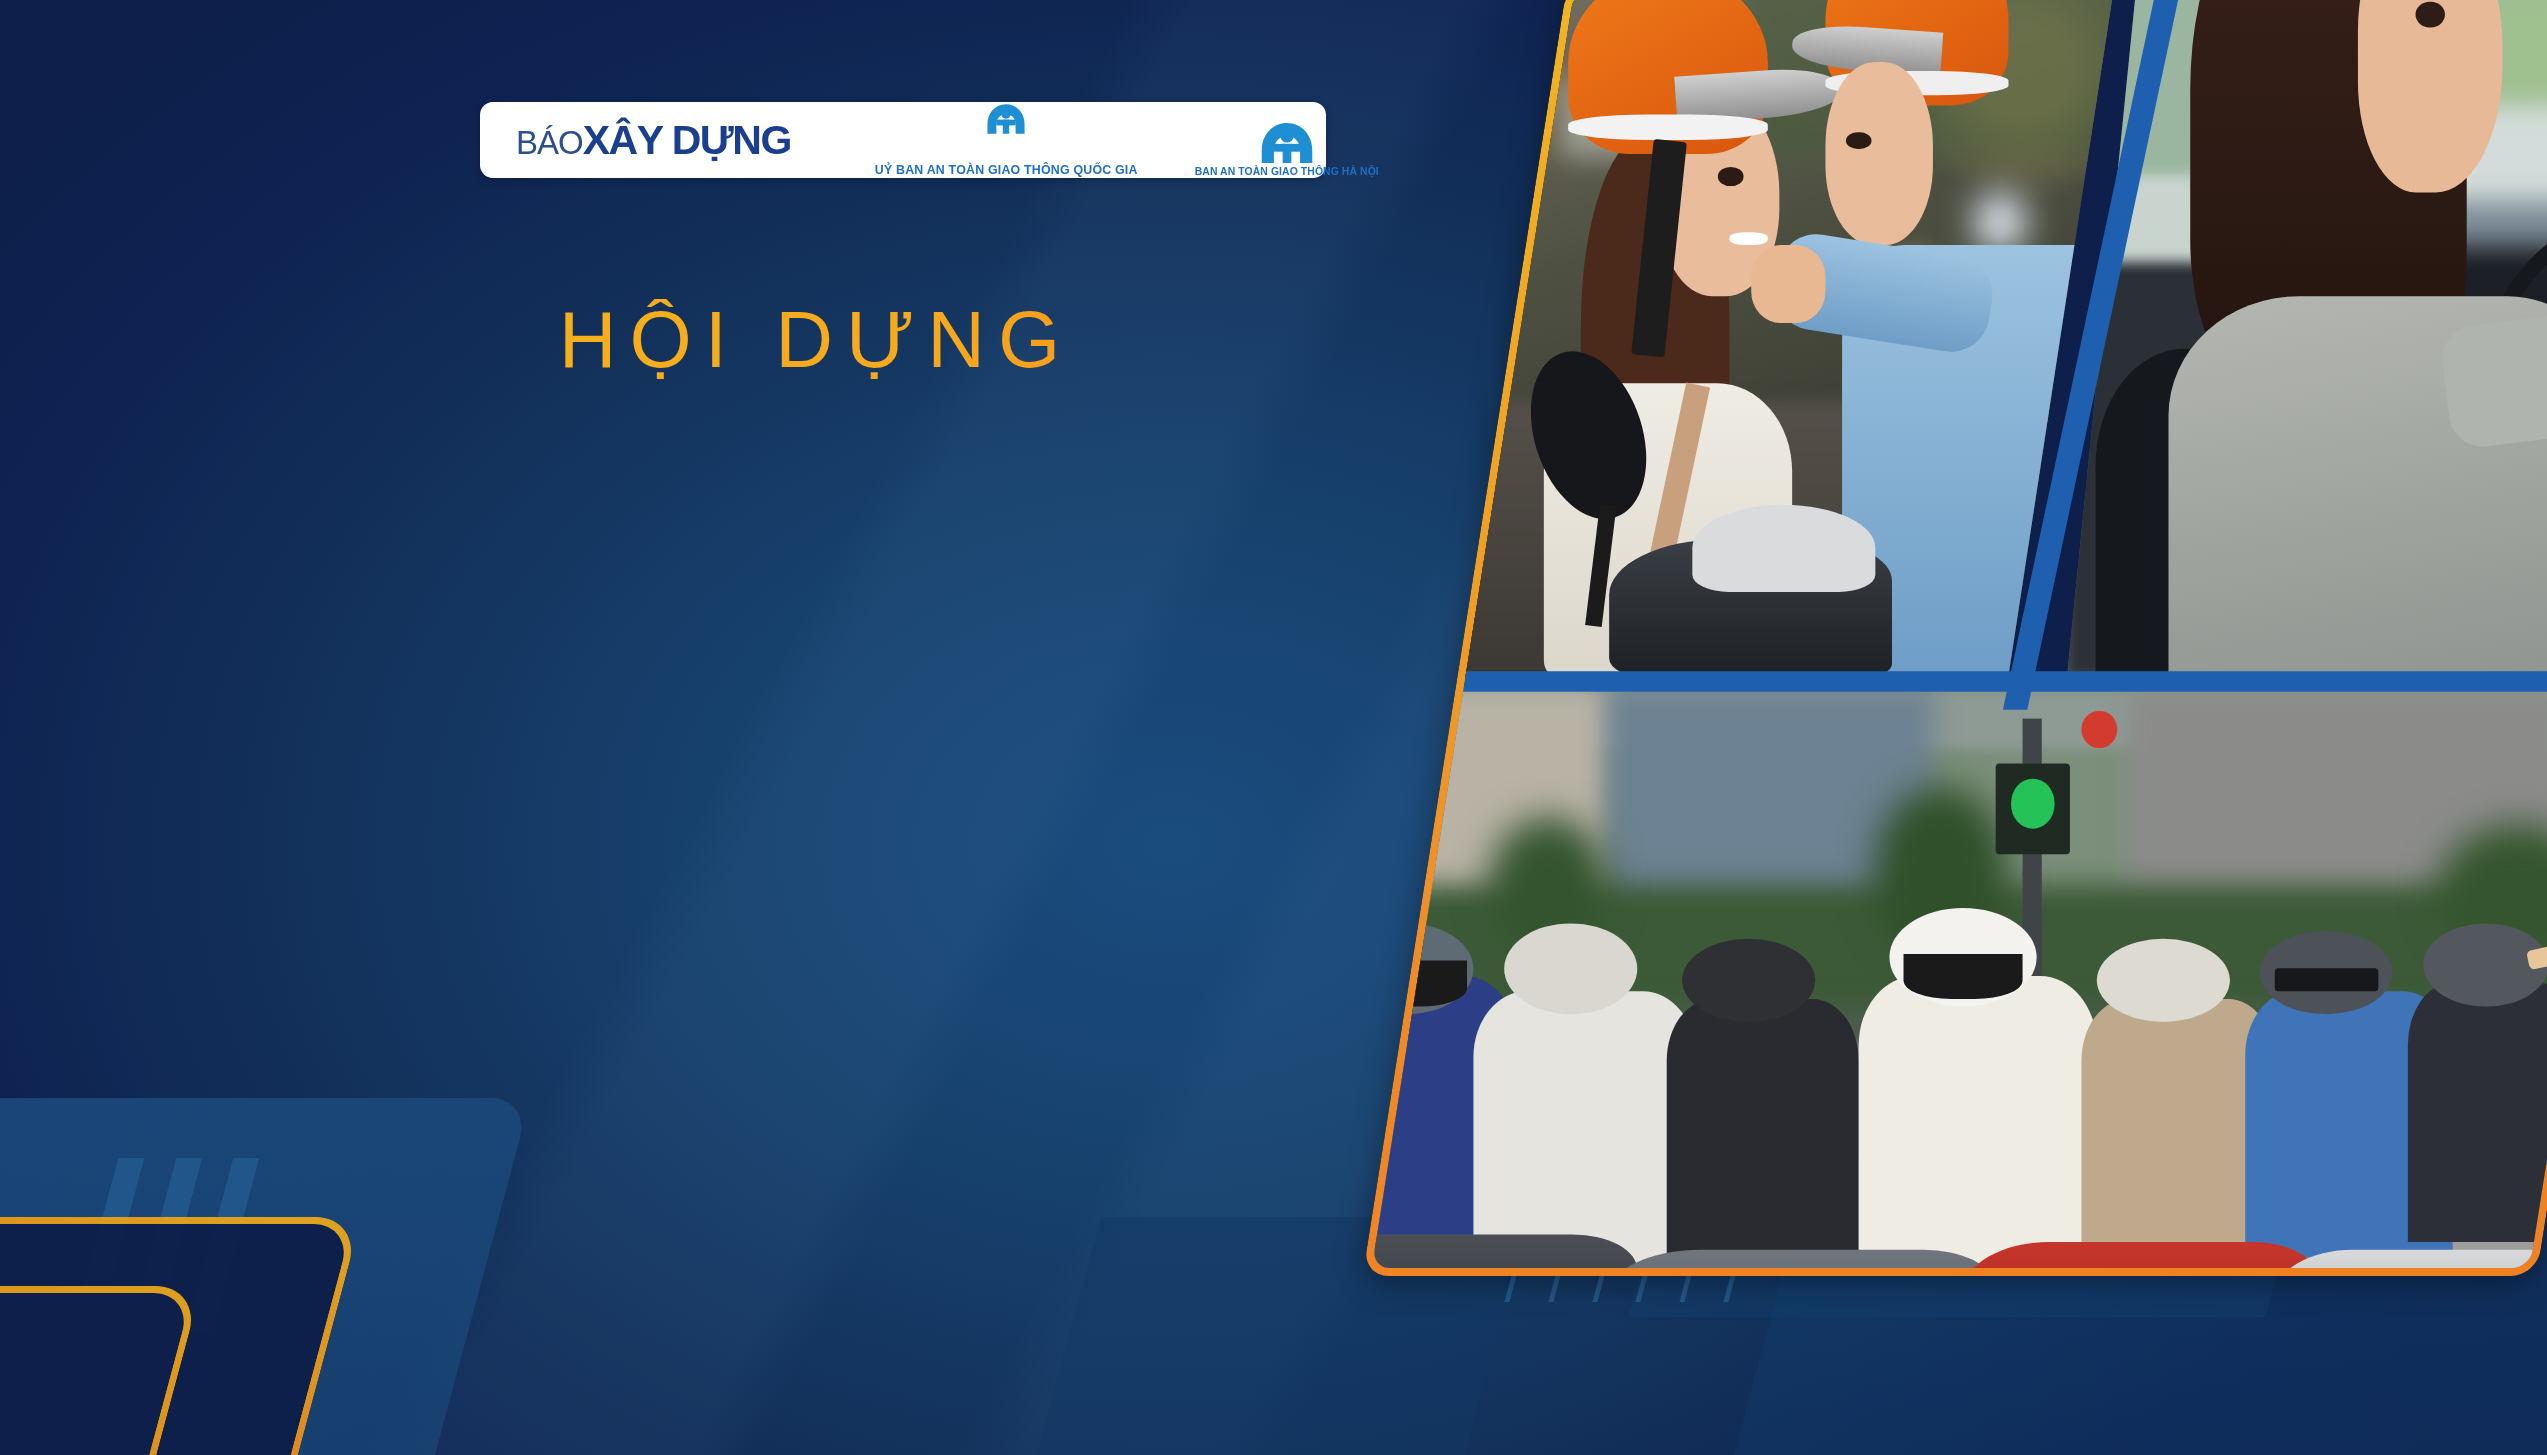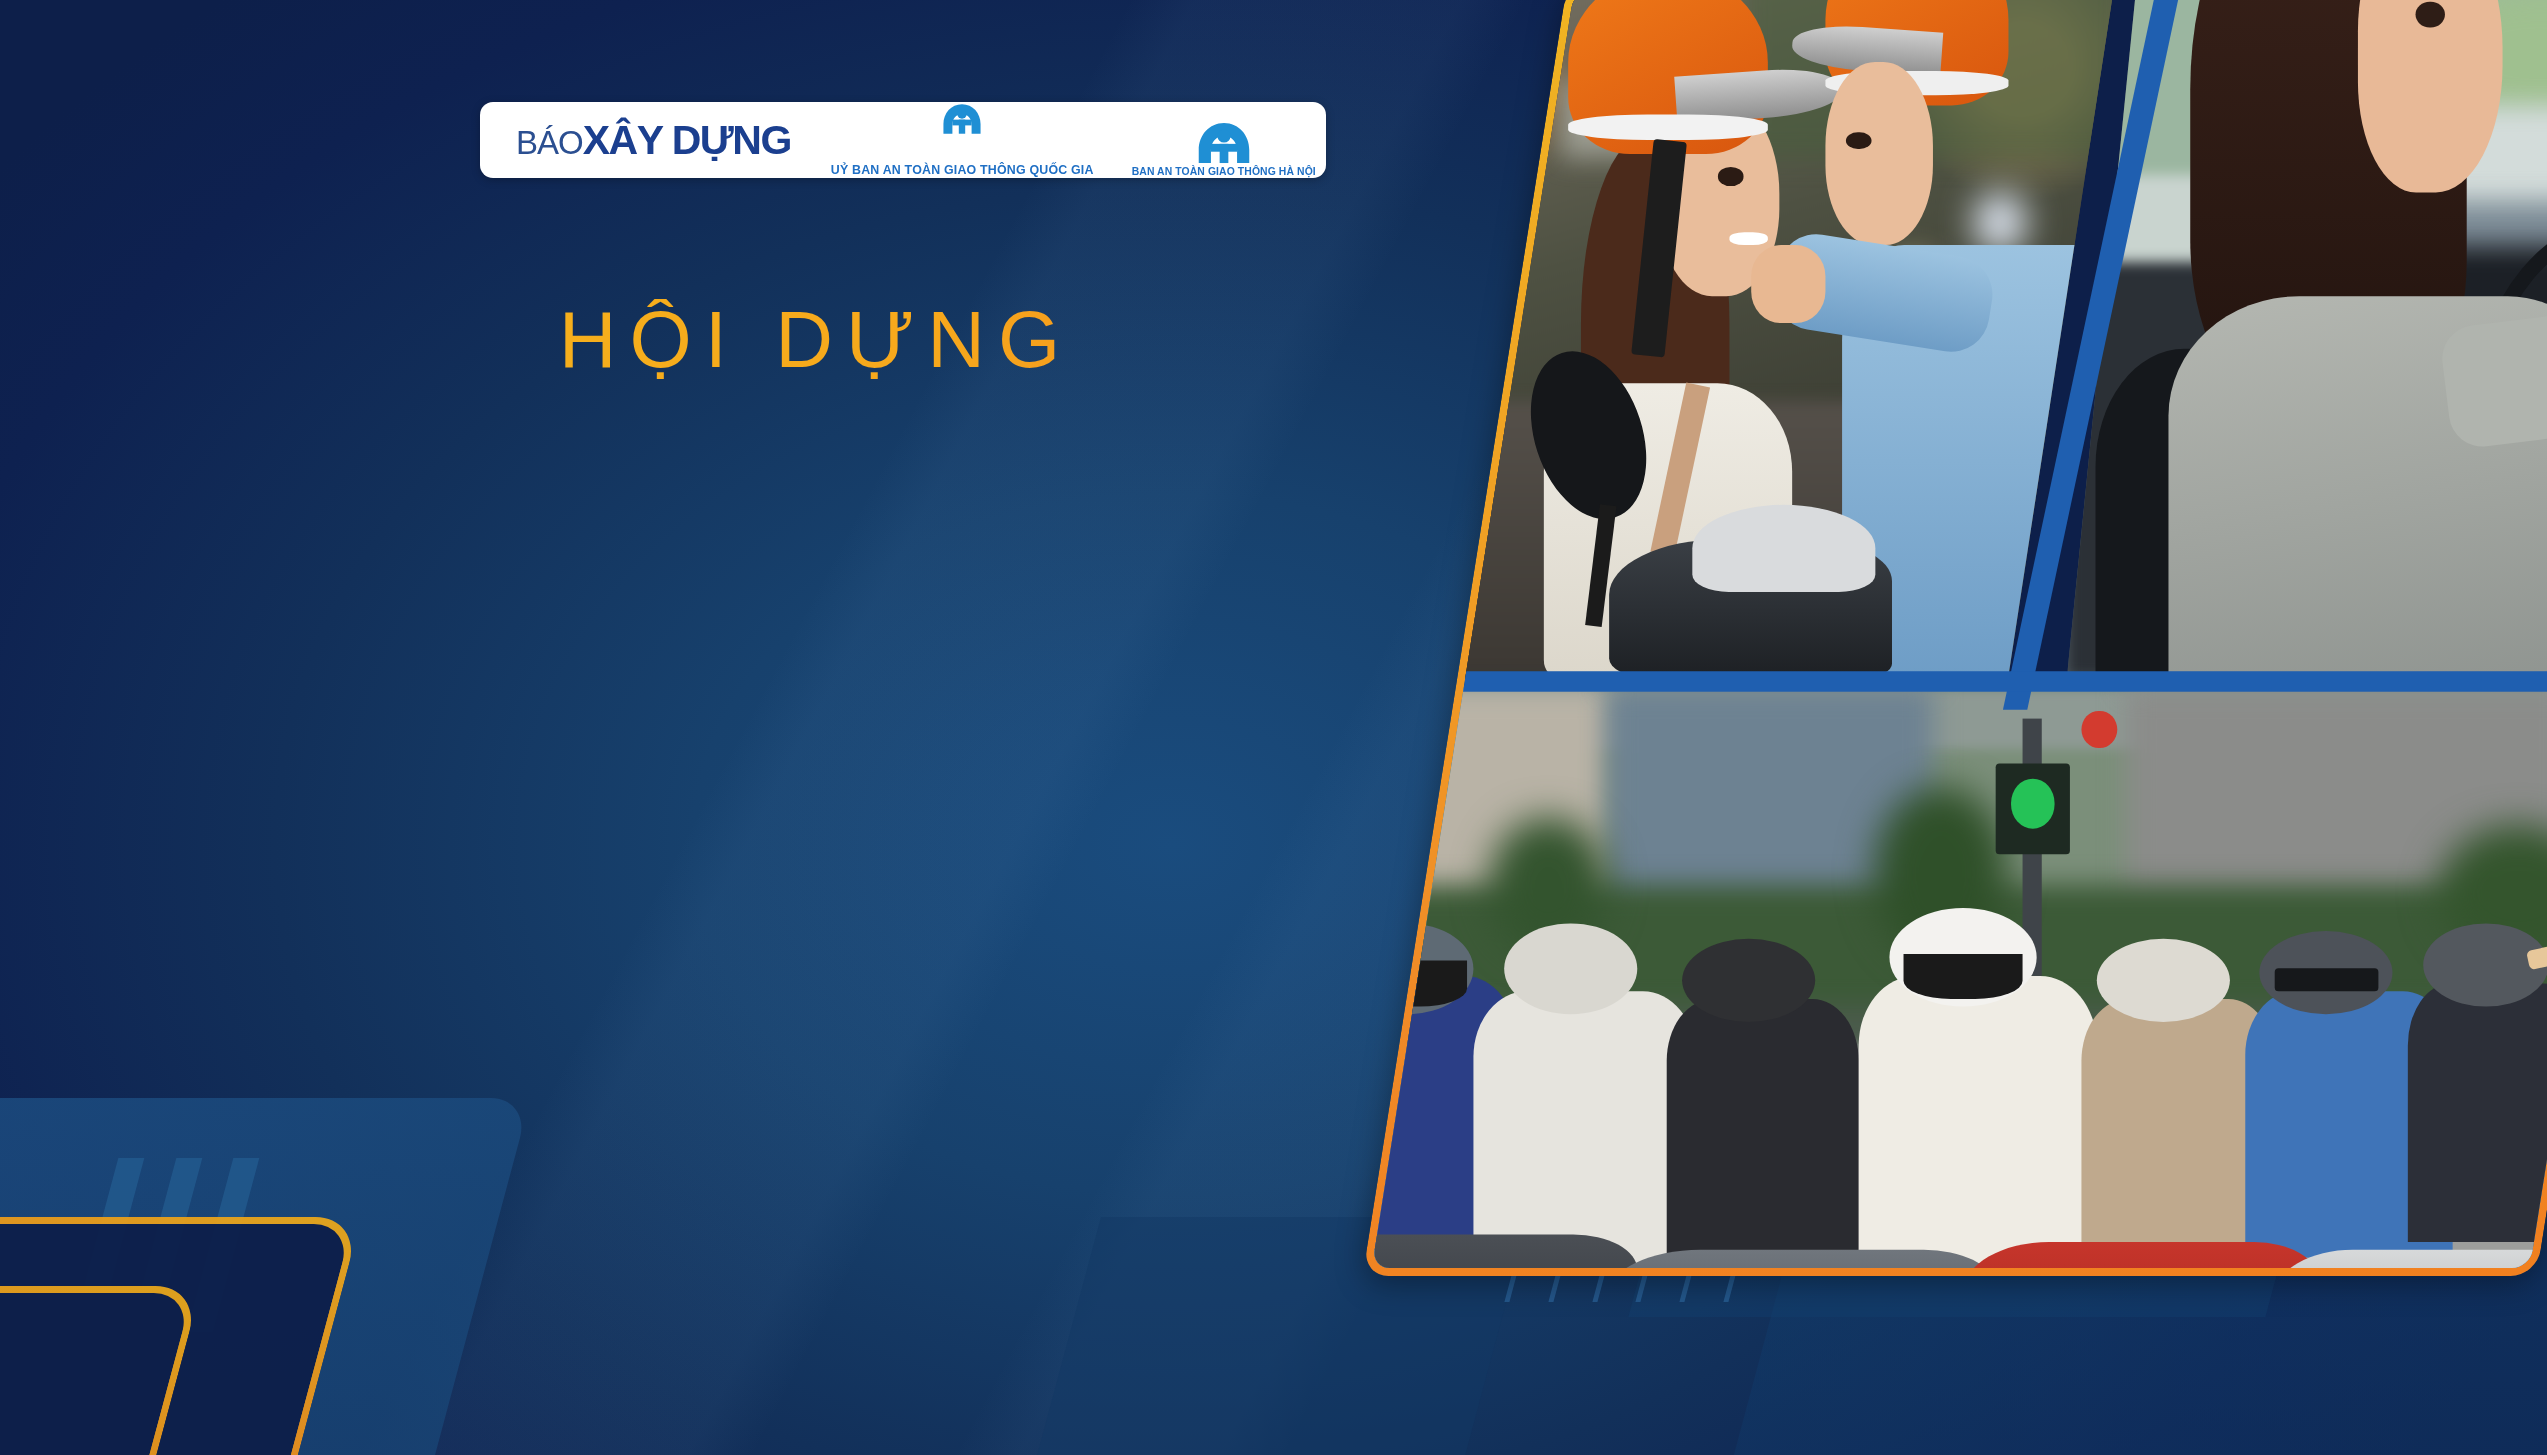--- a/index.html
+++ b/index.html
@@ -123,22 +123,22 @@
   }
   .brand .xd {
     font-size:41px; font-weight:bold; color:#1b3f8f; letter-spacing:-1.5px;
     font-family:"Liberation Sans", sans-serif;
   }
 
   .natlogo {
     position:relative; height:74px; display:flex; flex-direction:column;
     align-items:center; justify-content:flex-end;
   }
-  .natlogo.a { margin-left:40px;gap:27px; }
-  .natlogo.b { margin-left:38px; }
+  .natlogo.a { margin-left:84px;gap:27px; }
+  .natlogo.b { margin-left:57px; }
   .emblem { display:block; }
   .natlogo .cap {
     color:#1f6fc4; font-weight:bold; white-space:nowrap;
     font-family:"Liberation Sans", sans-serif;
   }
   .natlogo.a .cap { font-size:12.4px; letter-spacing:0.2px; margin-top:1px; }
   .natlogo.b .cap { font-size:10.4px; letter-spacing:0.1px; margin-top:1px; }
 
   
   #textblock {

